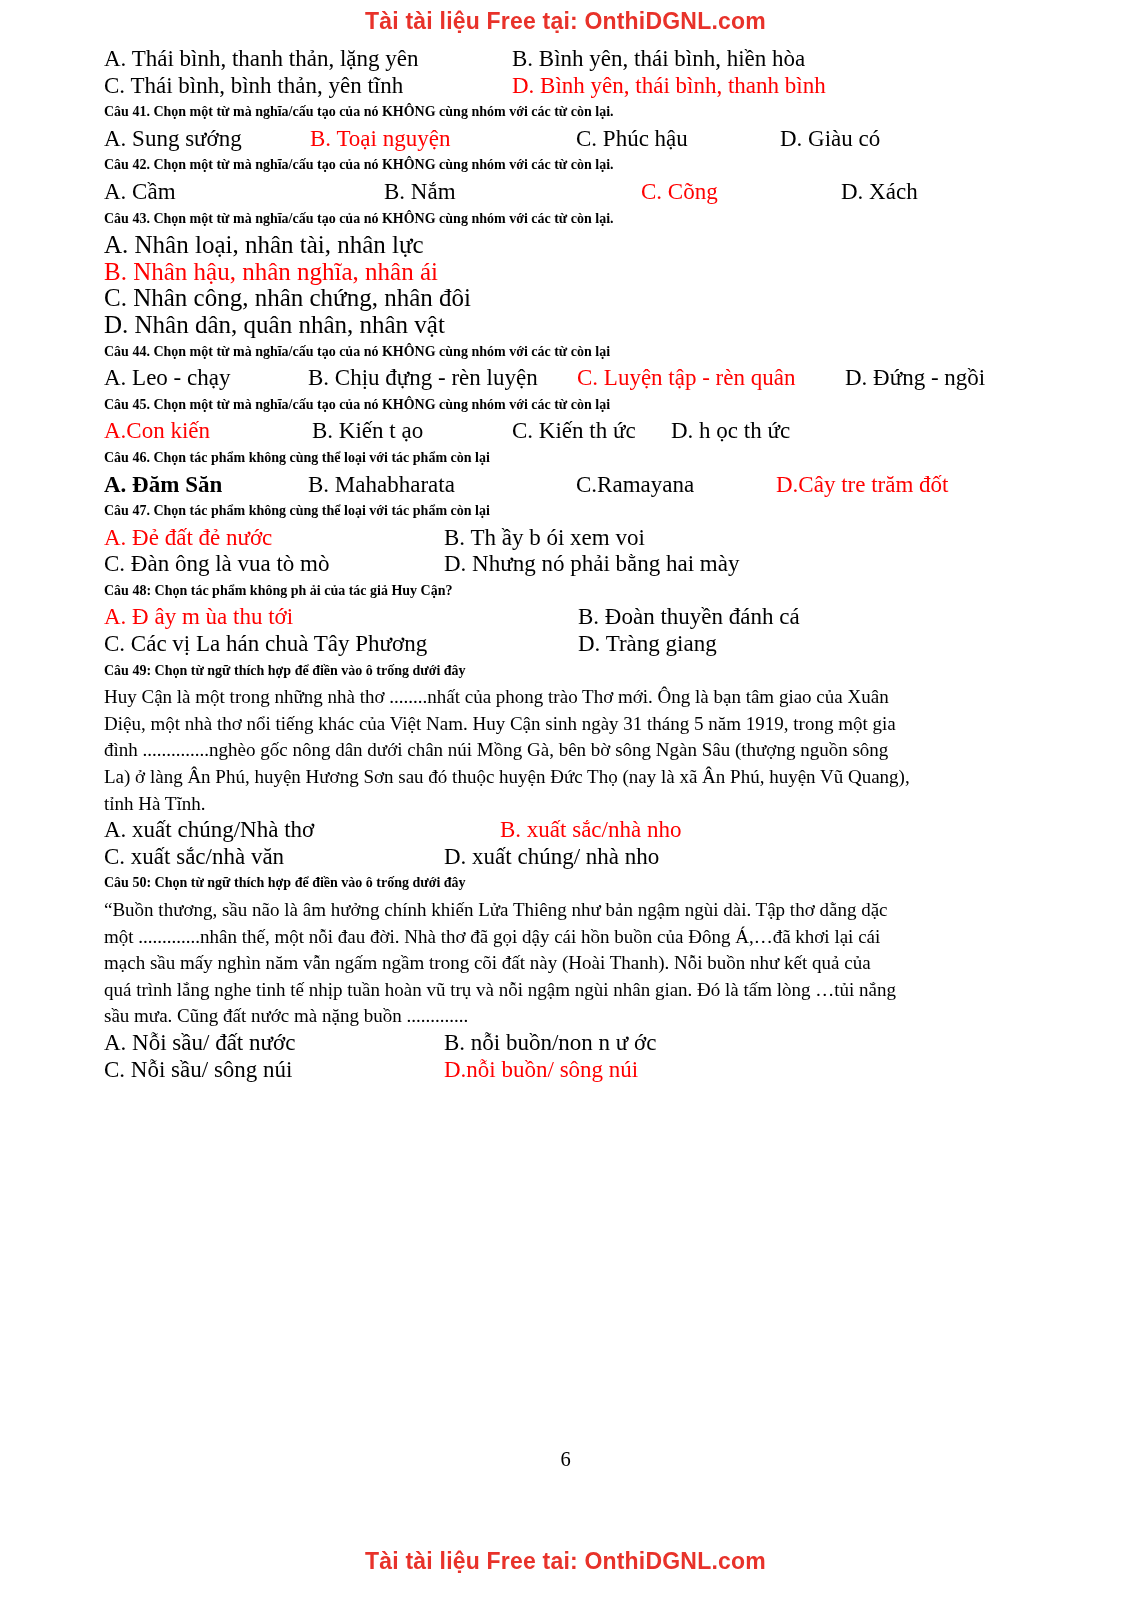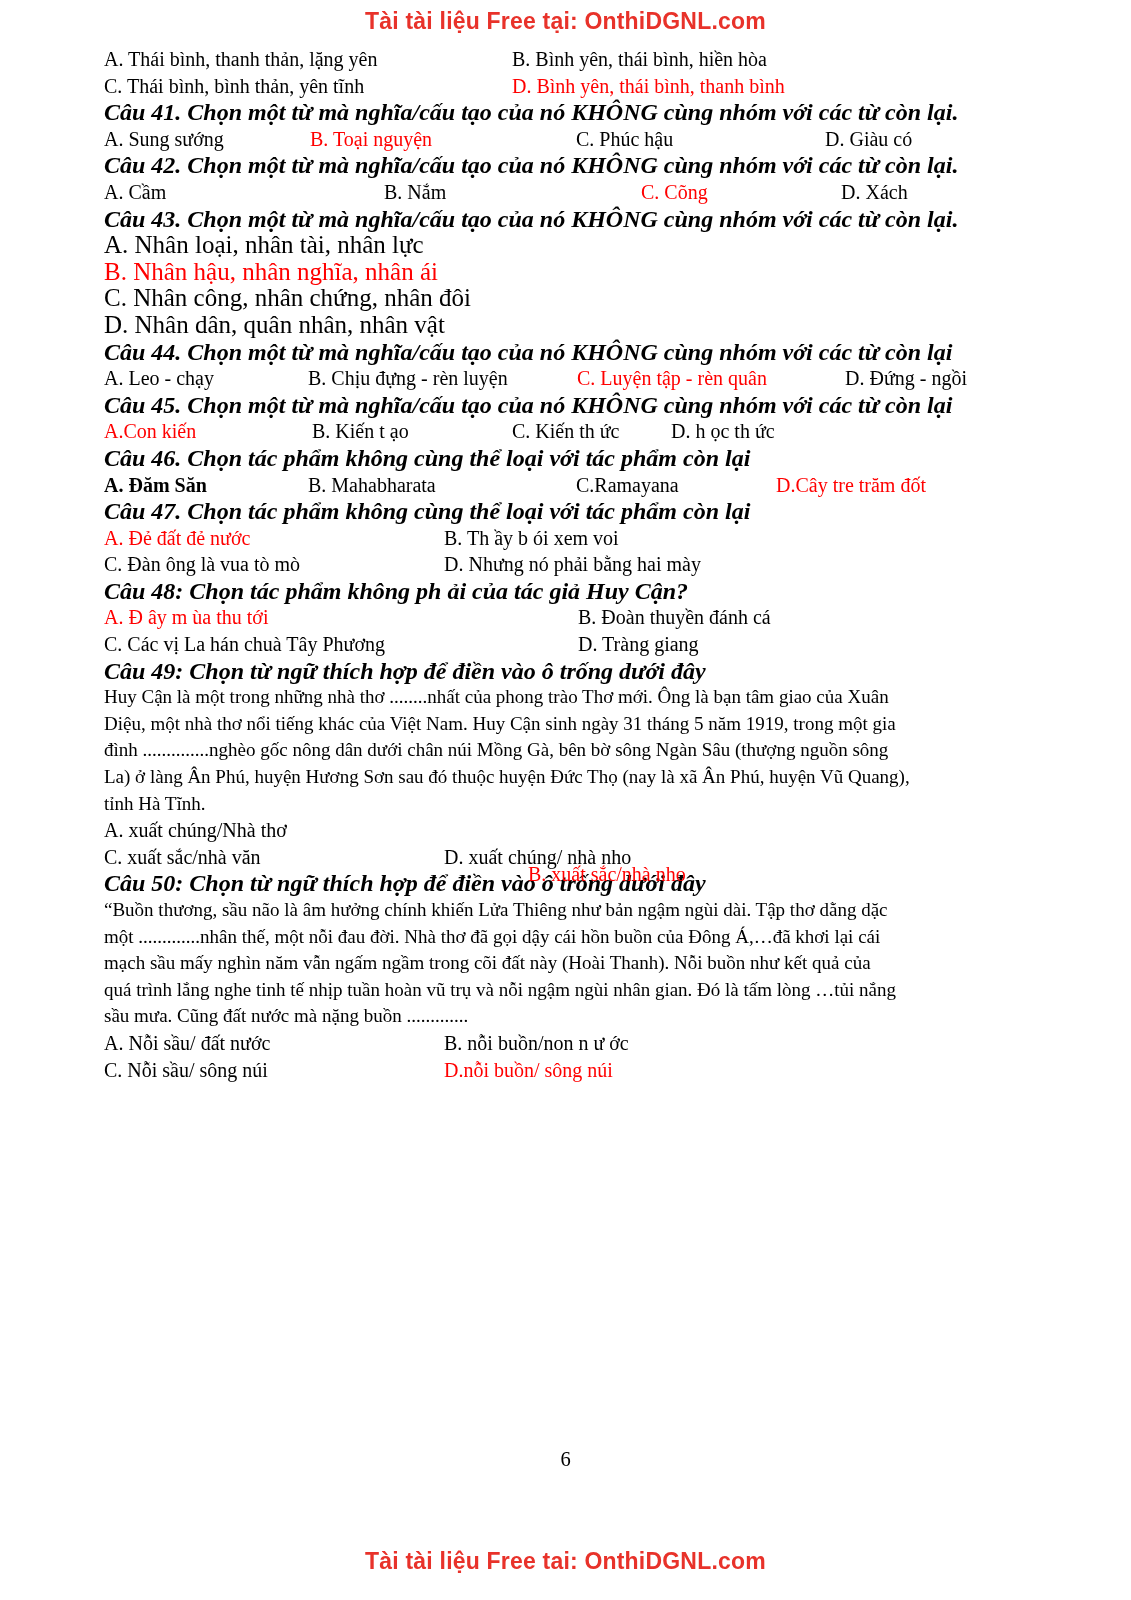--- a/index.html
+++ b/index.html
@@ -47,31 +47,30 @@
     top: 46px;
     width: 927px;
   }
   .line {
     font-size: 25px;
     line-height: 26.6px;
     white-space: nowrap;
   }
   .q {
     font-weight: bold;
-    font-size: 24px;
+    font-size: 14px;
     line-height: 26.6px;
     white-space: nowrap;
-    font-style: italic;
   }
   .q .num { font-weight: bold; }
   .red { color: #ff0000; }
   .opt-row {
     position: relative;
     height: 26.6px;
-    font-size: 20px;
+    font-size: 23px;
     line-height: 26.6px;
   }
   .opt {
     position: absolute;
     top: 0;
     white-space: nowrap;
   }
   .para {
     font-size: 19px;
     line-height: 26.6px;
@@ -105,21 +104,21 @@
     </div>
 
     <div class="q">
       <span class="num">Câu 41.</span> 
       <span>Chọn một từ mà nghĩa/cấu tạo của nó KHÔNG cùng nhóm với các từ còn lại.</span>
     </div>
     <div class="opt-row">
       <span class="opt" style="left:0px;">A. Sung sướng</span>
       <span class="opt red" style="left:206px;">B. Toại nguyện</span>
       <span class="opt" style="left:472px;">C. Phúc hậu</span>
-      <span class="opt" style="left:676px;margin-left:45px;">D. Giàu có</span>
+      <span class="opt" style="left:676px;">D. Giàu có</span>
     </div>
 
     <div class="q">
       <span class="num">Câu 42.</span> 
       <span>Chọn một từ mà nghĩa/cấu tạo của nó KHÔNG cùng nhóm với các từ còn lại.</span>
     </div>
     <div class="opt-row">
       <span class="opt" style="left:0px;">A. Cầm</span>
       <span class="opt" style="left:280px;">B. Nắm</span>
       <span class="opt red" style="left:537px;">C. Cõng</span>
@@ -200,21 +199,21 @@
     </div>
     <div class="para">
       <span class="pline">Huy Cận là một trong những nhà thơ ........nhất của phong trào Thơ mới. Ông là bạn tâm giao của Xuân</span>
       <span class="pline">Diệu, một nhà thơ nổi tiếng khác của Việt Nam. Huy Cận sinh ngày 31 tháng 5 năm 1919, trong một gia</span>
       <span class="pline">đình ..............nghèo gốc nông dân dưới chân núi Mồng Gà, bên bờ sông Ngàn Sâu (thượng nguồn sông</span>
       <span class="pline">La) ở làng Ân Phú, huyện Hương Sơn sau đó thuộc huyện Đức Thọ (nay là xã Ân Phú, huyện Vũ Quang),</span>
       <span class="pline">tỉnh Hà Tĩnh.</span>
     </div>
     <div class="opt-row">
       <span class="opt" style="left:0px;">A. xuất chúng/Nhà thơ</span>
-      <span class="opt red" style="left:424px;margin-top:44px;">B. xuất sắc/nhà nho</span>
+      <span class="opt red" style="left:396px;">B. xuất sắc/nhà nho</span>
     </div>
     <div class="opt-row">
       <span class="opt" style="left:0px;">C. xuất sắc/nhà văn</span>
       <span class="opt" style="left:340px;">D. xuất chúng/ nhà nho</span>
     </div>
 
     <div class="q">
       <span class="num">Câu 50:</span> 
       <span>Chọn từ ngữ thích hợp để điền vào ô trống dưới đây</span>
     </div>

